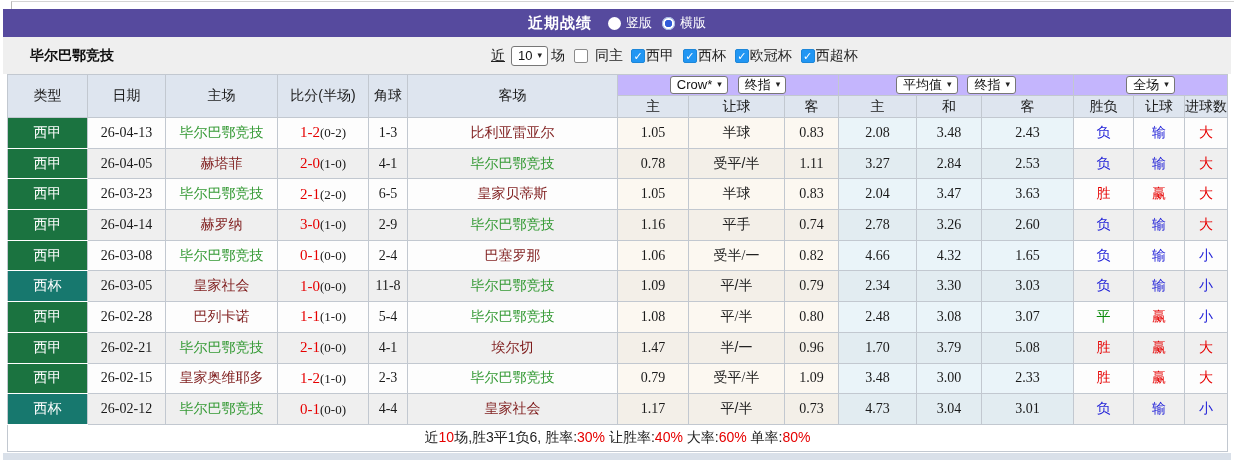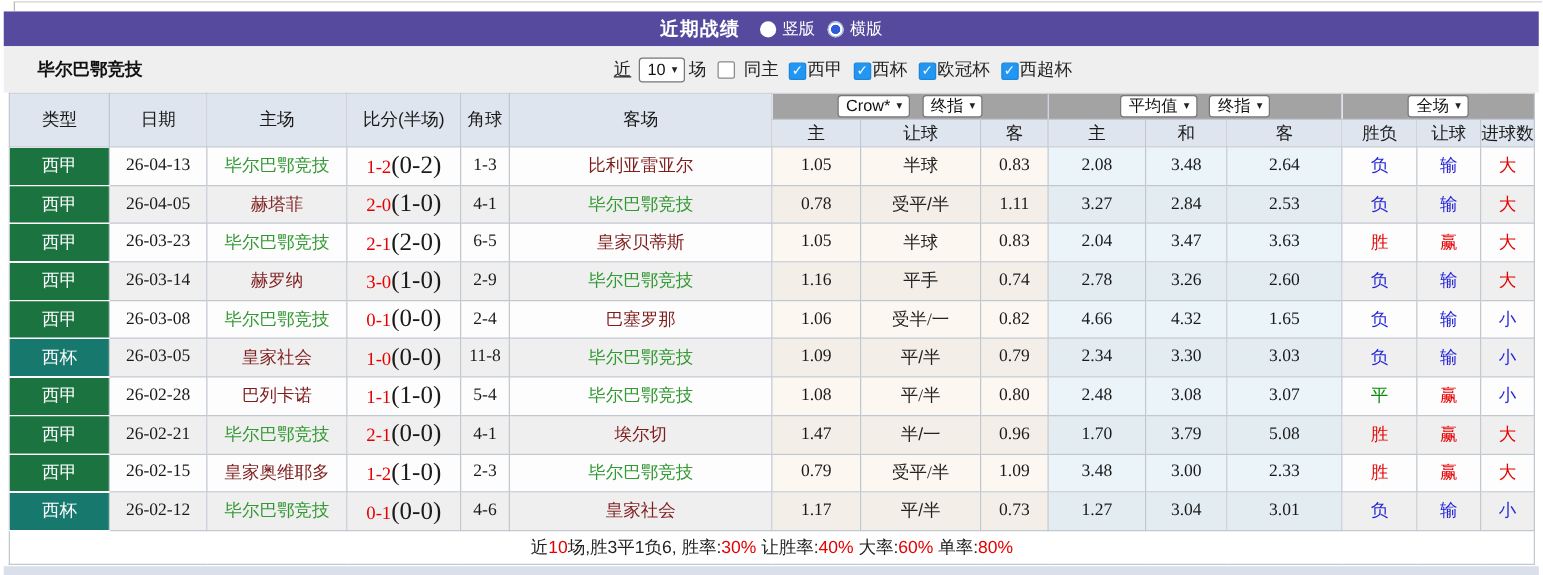--- a/index.html
+++ b/index.html
@@ -53,34 +53,34 @@
   table.grid {
     border-collapse: collapse; table-layout: fixed;
     width: 1220px; margin: 0 7px; background:#fff;
   }
   .grid th, .grid td {
     border: 1px solid #c2c8d0; text-align: center; padding: 0;
     overflow: hidden; white-space: nowrap; font-weight: normal;
   }
   .grid thead th { background: #DEE5EF; color: #1a1a1a; font-size: 14px; }
   .grid tr.selects-row th { height: 21px; }
-  .grid tr.selects-row th.sel-cell { background: #a3a3a3; }
+  .grid tr.selects-row th.sel-cell { background: #c4b5fd; }
   .grid tr.subhead-row th { height: 22px; }
   .sel-cell .fake-select { height: 18px; margin: 0 3px; }
   .grid tbody td { height: 30.7px; font-size: 14px; }
   .grid tbody tr.odd td { background: #FDFDFD; }
   .grid tbody tr.even td { background: #EFEFEF; }
   .grid tbody tr.odd td.let { background: #FCF8F1; font-family: Liberation Serif, serif; }
   .grid tbody tr.even td.let { background: #F3EFE8; }
   .grid tbody tr.odd td.euro { background: #EAF4F9; }
   .grid tbody tr.even td.euro { background: #E2ECF1; }
   .grid td.type-cell { color: #fff; border-color: #fff #c2c8d0; font-size: 14px; }
   .num { font-family: "Liberation Serif", "DejaVu Serif", serif; font-size: 15px; color: #1a1a1a; }
   .score-main { color: #E60000; font-family: "Liberation Serif", "DejaVu Serif", serif; font-size: 15px; }
-  .score-half { color: #1a1a1a; font-family: "Liberation Serif", "DejaVu Serif", serif; font-size: 20px; }
+  .score-half { color: #1a1a1a; font-family: "Liberation Serif", "DejaVu Serif", serif; font-size: 13px; }
   .home-cell, .away-cell { color: #7f1d1d; }
   .grid tfoot td { height: 27px; background: #fff; font-size: 14px; color:#222; }
   .seg-red { color: #E60000; }
 
   .bottomstrip { height: 7px; background: #D9E0E9; margin: 1px 3px 0; }
 </style>
 </head>
 <body>
 
 <div class="page">
@@ -203,21 +203,21 @@
     <td class="num">26-04-13</td>
     <td class="home-cell" style="color: rgb(51, 153, 51);">毕尔巴鄂竞技</td>
     <td><span class="score-main">1-2</span><span class="score-half">(0-2)</span></td>
     <td class="num">1-3</td>
     <td class="away-cell">比利亚雷亚尔</td>
     <td class="num let">1.05</td>
     <td class="let">半球</td>
     <td class="num let">0.83</td>
     <td class="num euro">2.08</td>
     <td class="num euro">3.48</td>
-    <td class="num euro">2.64</td>
+    <td class="num euro">2.43</td>
     <td class="result-cell" style="color: rgb(36, 36, 216);">负</td>
     <td class="letres-cell" style="color: rgb(36, 36, 216);">输</td>
     <td class="goals-cell" style="color: rgb(230, 0, 0);">大</td>
   </tr>
 
   <tr class="even">
     <td class="type-cell" style="background: rgb(27, 115, 64);">西甲</td>
     <td class="num">26-04-05</td>
     <td class="home-cell">赫塔菲</td>
     <td><span class="score-main">2-0</span><span class="score-half">(1-0)</span></td>
@@ -247,21 +247,21 @@
     <td class="num euro">2.04</td>
     <td class="num euro">3.47</td>
     <td class="num euro">3.63</td>
     <td class="result-cell" style="color: rgb(230, 0, 0);">胜</td>
     <td class="letres-cell" style="color: rgb(230, 0, 0);">赢</td>
     <td class="goals-cell" style="color: rgb(230, 0, 0);">大</td>
   </tr>
 
   <tr class="even">
     <td class="type-cell" style="background: rgb(27, 115, 64);">西甲</td>
-    <td class="num">26-03-14</td>
+    <td class="num">26-04-14</td>
     <td class="home-cell">赫罗纳</td>
     <td><span class="score-main">3-0</span><span class="score-half">(1-0)</span></td>
     <td class="num">2-9</td>
     <td class="away-cell" style="color: rgb(51, 153, 51);">毕尔巴鄂竞技</td>
     <td class="num let">1.16</td>
     <td class="let">平手</td>
     <td class="num let">0.74</td>
     <td class="num euro">2.78</td>
     <td class="num euro">3.26</td>
     <td class="num euro">2.60</td>
@@ -358,26 +358,26 @@
     <td class="result-cell" style="color: rgb(230, 0, 0);">胜</td>
     <td class="letres-cell" style="color: rgb(230, 0, 0);">赢</td>
     <td class="goals-cell" style="color: rgb(230, 0, 0);">大</td>
   </tr>
 
   <tr class="even">
     <td class="type-cell" style="background: rgb(23, 120, 110);">西杯</td>
     <td class="num">26-02-12</td>
     <td class="home-cell" style="color: rgb(51, 153, 51);">毕尔巴鄂竞技</td>
     <td><span class="score-main">0-1</span><span class="score-half">(0-0)</span></td>
-    <td class="num">4-6</td>
+    <td class="num">4-4</td>
     <td class="away-cell">皇家社会</td>
     <td class="num let">1.17</td>
     <td class="let">平/半</td>
     <td class="num let">0.73</td>
-    <td class="num euro">1.27</td>
+    <td class="num euro">4.73</td>
     <td class="num euro">3.04</td>
     <td class="num euro">3.01</td>
     <td class="result-cell" style="color: rgb(36, 36, 216);">负</td>
     <td class="letres-cell" style="color: rgb(36, 36, 216);">输</td>
     <td class="goals-cell" style="color: rgb(36, 36, 216);">小</td>
   </tr>
 </tbody>
     <tfoot>
       <tr>
         <td colspan="15" id="summary-cell"><span>近</span><span class="seg-red">10</span><span>场,胜3平1负6, 胜率:</span><span class="seg-red">30%</span><span> 让胜率:</span><span class="seg-red">40%</span><span> 大率:</span><span class="seg-red">60%</span><span> 单率:</span><span class="seg-red">80%</span></td>

